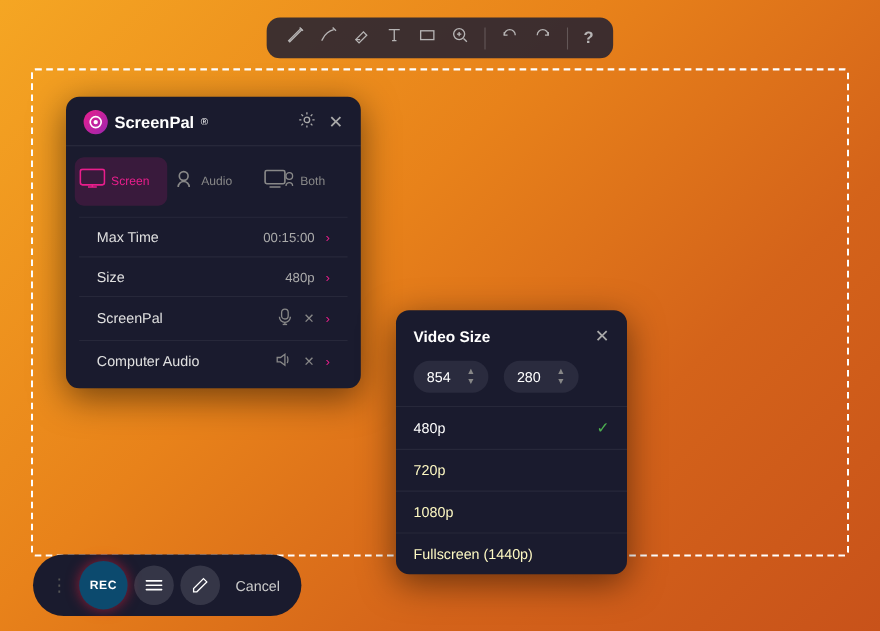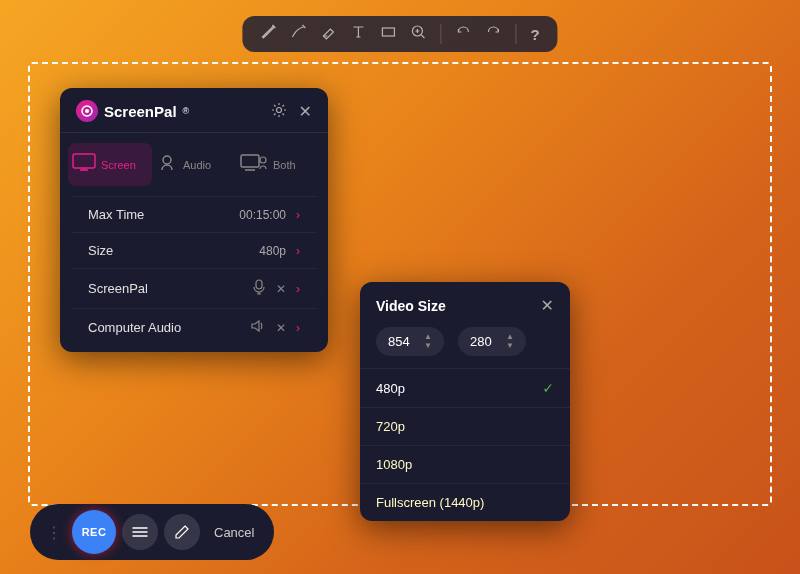--- a/index.html
+++ b/index.html
@@ -305,21 +305,21 @@
     .bottom-grip {
       color: #555;
       font-size: 16px;
       padding: 0 10px;
       cursor: grab;
     }
 
     .rec-button {
       width: 44px;
       height: 44px;
-      background: #3b82f6;
+      background: #0c4a6e;
       border-radius: 50%;
       display: flex;
       align-items: center;
       justify-content: center;
       color: white;
       font-size: 11px;
       font-weight: 700;
       cursor: pointer;
       letter-spacing: 0.5px;
       box-shadow: 0 0 12px rgba(233, 30, 60, 0.6);

